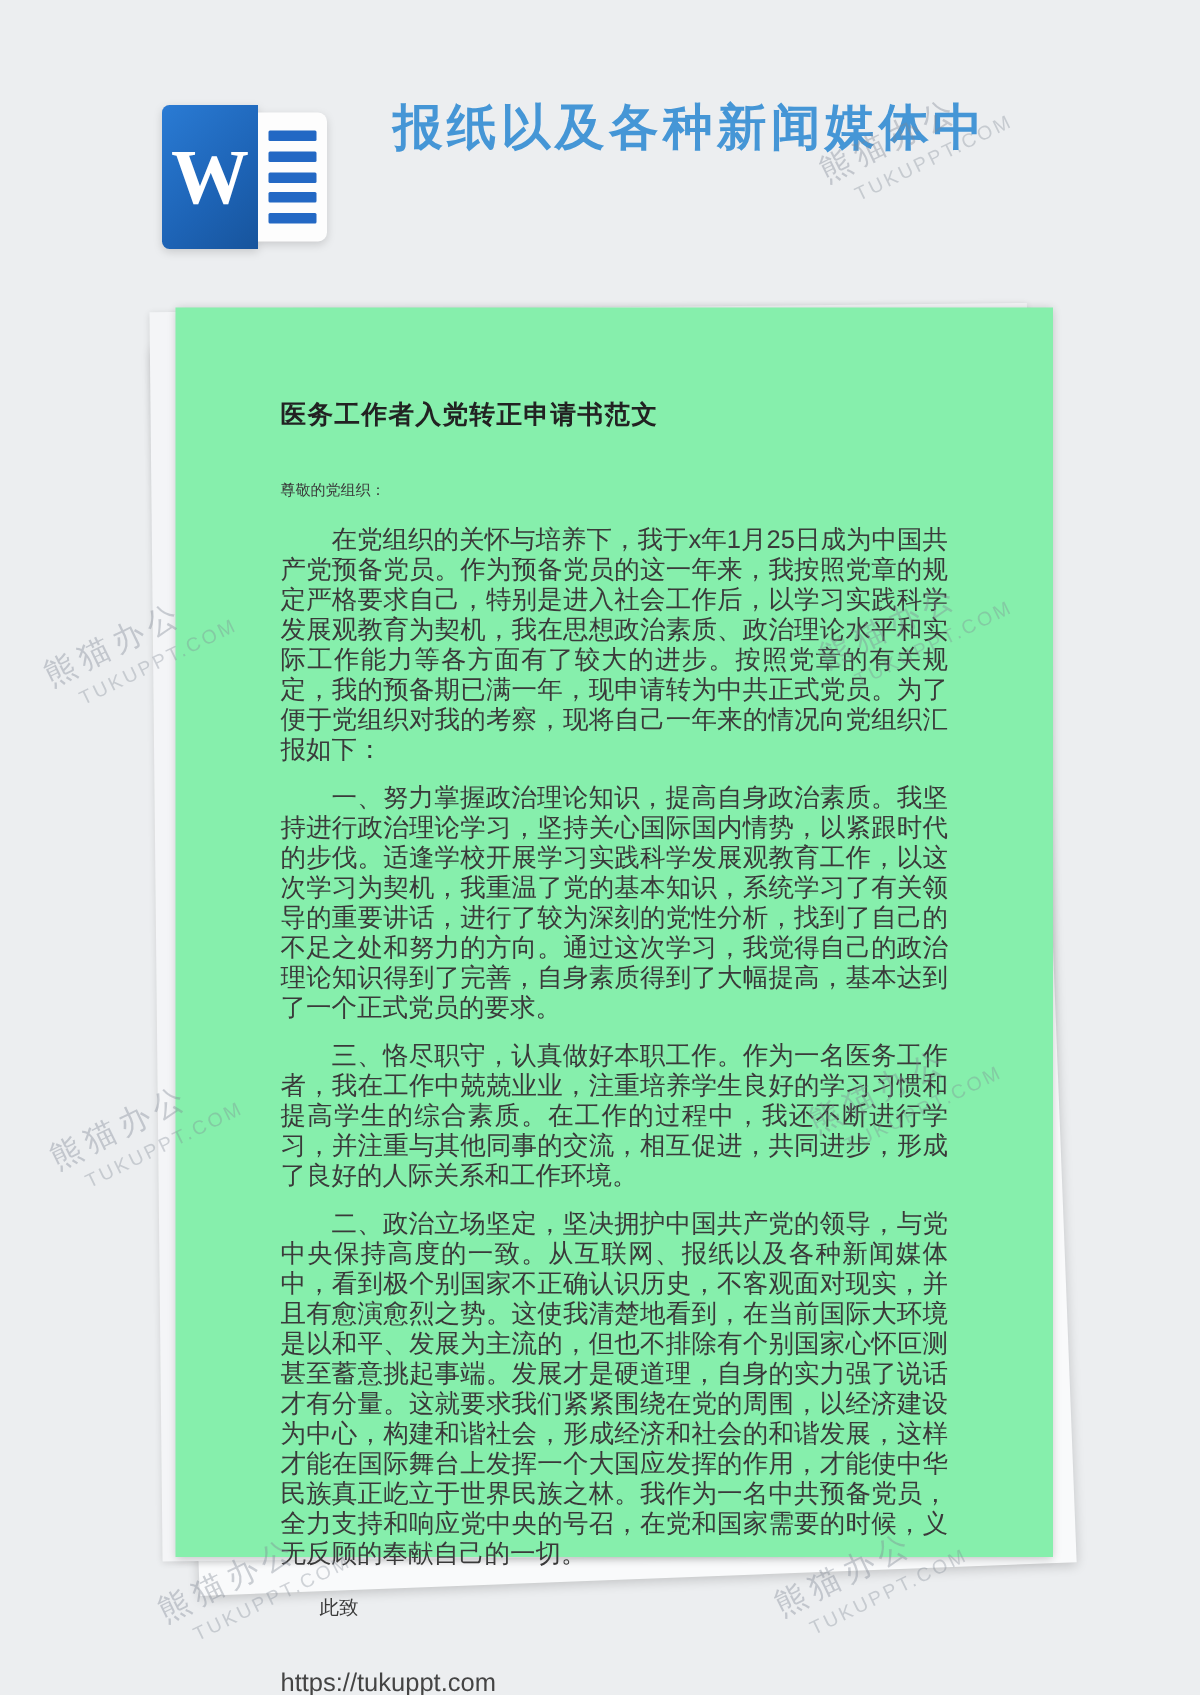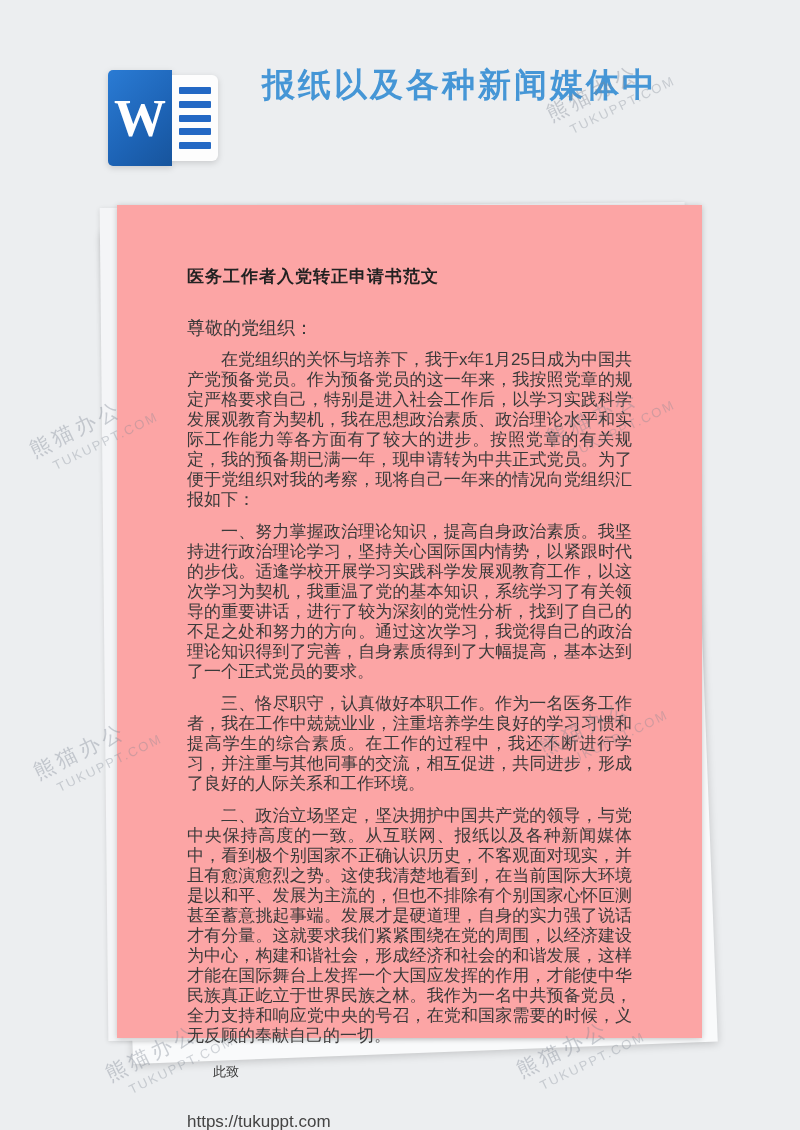--- a/index.html
+++ b/index.html
@@ -56,30 +56,30 @@
     box-shadow: 0 2px 8px rgba(0,0,0,0.18);
   }
   .page-back-2 {
     background: #f4f5f7;
     transform: translateX(-13px) rotate(-0.6deg);
     box-shadow: 0 1px 5px rgba(0,0,0,0.12);
   }
   .doc-page {
     position: relative;
     width: 100%; height: 100%;
-    background: #fca5a5;
+    background: #86efac;
     box-shadow: 0 1px 6px rgba(0,0,0,0.2);
     padding: 60px 70px 0 70px;
     color: #3a3a3a;
   }
   .doc-title {
     font-size: 17px; font-weight: 600; color: #222222;
     letter-spacing: 1px; margin-bottom: 30px;
   }
-  .doc-salutation { font-size: 18px; line-height: 20px; margin-bottom: 12px; }
+  .doc-salutation { font-size: 10px; line-height: 20px; margin-bottom: 12px; }
   .doc-page p.body-para {
     font-size: 17px; line-height: 20px;
     text-align: justify; text-indent: 2em;
     margin-bottom: 12px;
   }
   .doc-closing { font-size: 13px; line-height: 20px; text-indent: 2em; margin-top: 16px; }
   .doc-footer-link {
     display: inline-block; margin-top: 30px;
     font-size: 17px; color: #444444; text-decoration: none;
   }

